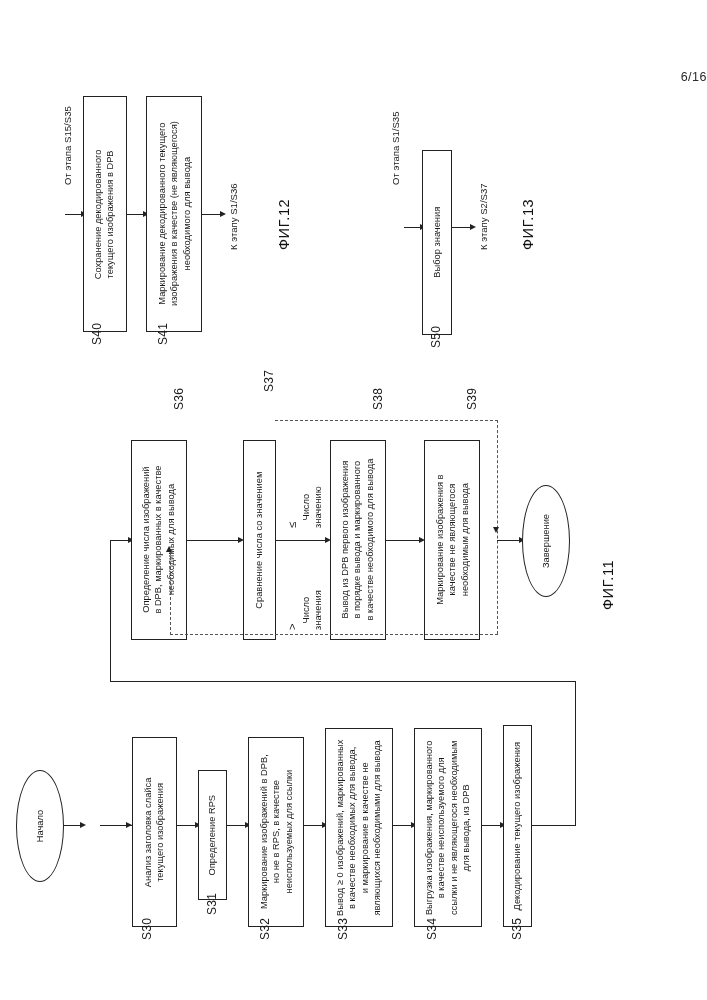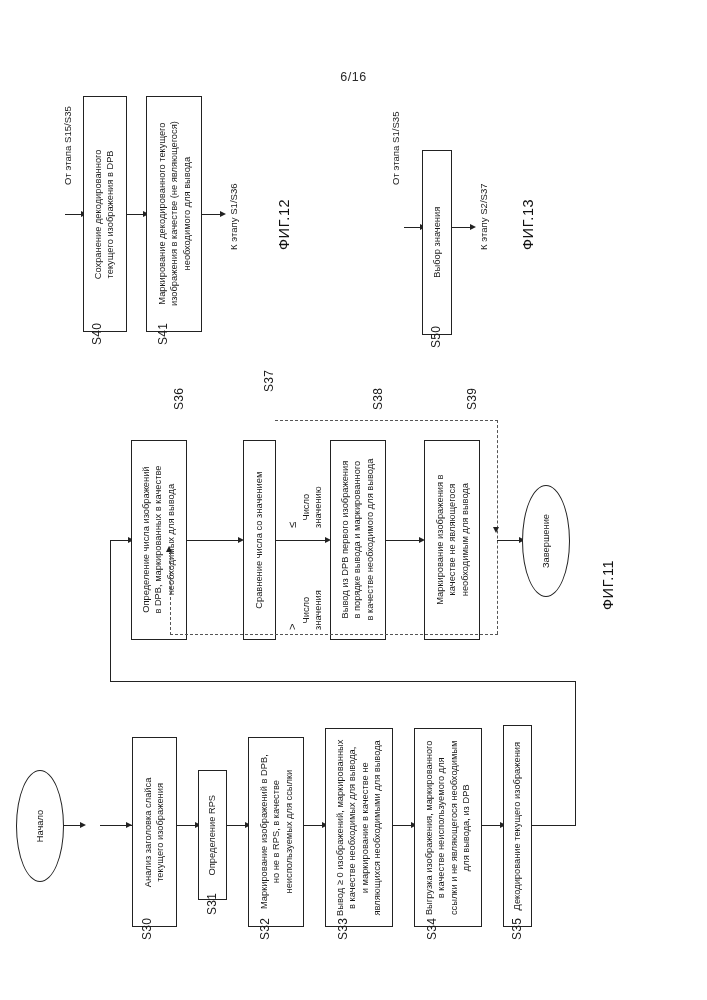--- a/index.html
+++ b/index.html
@@ -1,20 +1,20 @@
 <!DOCTYPE html>
 <html><head>
 <meta charset="utf-8">
 <style>
   html,body{margin:0;padding:0;background:#ffffff;}
   body{width:707px;height:1000px;position:relative;overflow:hidden;
        font-family:"Liberation Sans","DejaVu Sans",sans-serif;color:#1a1a1a;}
 
   
-  .pageno{position:absolute;left:0;top:70px;width:707px;text-align:center;
+  .pageno{position:absolute;left:0;top:70px;width:707px;text-align:right;
           font-size:12.5px;letter-spacing:.5px;color:#2a2a2a;}
 
   
   .box{position:absolute;border:1.3px solid #222;background:#fff;box-sizing:border-box;
        display:flex;align-items:center;justify-content:center;}
   .box .txt{
       transform:rotate(-90deg);
       white-space:nowrap;
       font-size:9.3px;
       line-height:12.4px;

